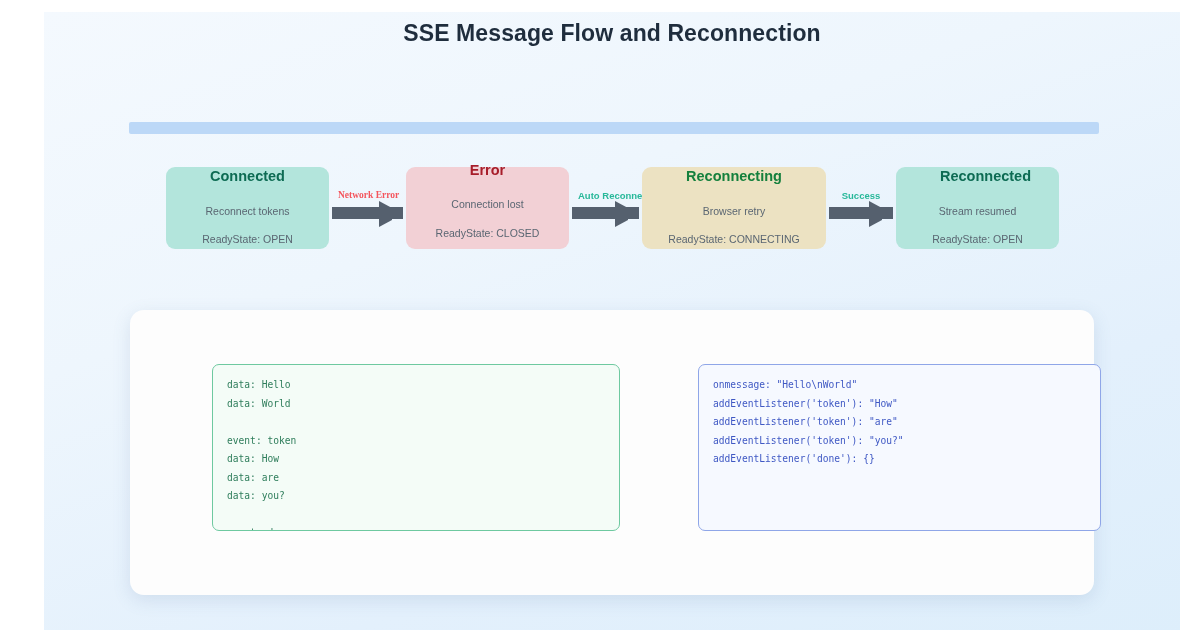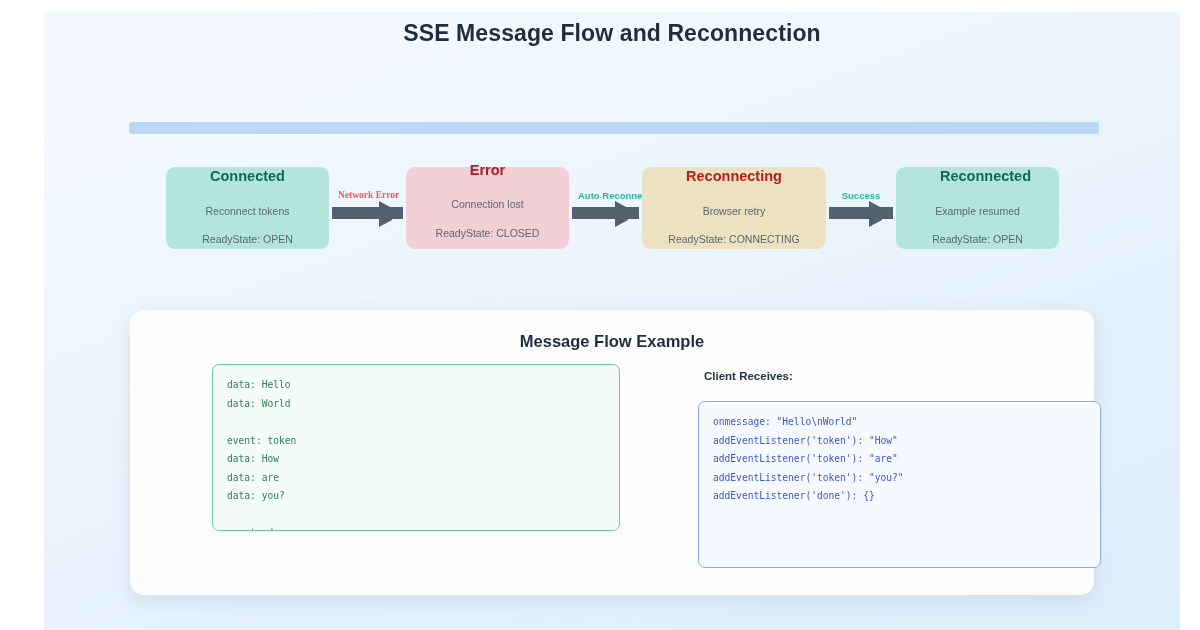--- a/index.html
+++ b/index.html
@@ -74,21 +74,21 @@
     color: #5a6672;
     line-height: 1.55;
     font-weight: normal;
   }
   .node-connected   { left: 122px; width: 163px; background: #b3e5dc; }
   .node-error       { left: 362px; width: 163px; background: #f2d0d5; justify-content: flex-end; }
   .node-reconnecting{ left: 598px; width: 184px; background: #ece2c2; }
   .node-reconnected { left: 852px; width: 163px; background: #b3e5dc; }
   .t-connected    { color: #0d6b53; }
   .t-error        { color: #a71d2a; }
-  .t-reconnecting { color: #b91c1c; }
+  .t-reconnecting { color: #15803d; }
   .t-reconnected  { color: #0d6b53; margin-left: 16px; }
 
   .arrow {
     position: absolute;
     top: 34px;
     height: 14px;
   }
   .arrow .line {
     position: absolute;
     left: 0;
@@ -217,43 +217,41 @@
       </div>
 
       <div class="arrow arrow3">
         <div class="alabel lbl-green">Success</div>
         <div class="line"></div>
         <div class="head"></div>
       </div>
 
       <div class="node node-reconnected">
         <div class="n-title t-reconnected">Reconnected</div>
-        <div class="n-sub">Example resumed</div>
+        <div class="n-sub">Stream resumed</div>
         <div class="n-sub">ReadyState: OPEN</div>
       </div>
 
     </div>
 
     <div class="card">
-      <div class="card-title">Message Flow Example</div>
 
       <div class="col col-left">
         <div class="code code-server">data: Hello
 data: World
 
 event: token
 data: How
 data: are
 data: you?
 
 event: done</div>
       </div>
 
       <div class="col col-right">
-        <div class="col-label">Client Receives:</div>
         <div class="code code-client">onmessage: "Hello\nWorld"
 addEventListener('token'): "How"
 addEventListener('token'): "are"
 addEventListener('token'): "you?"
 addEventListener('done'): {}</div>
       </div>
     </div>
 
   </div>
 </div>

